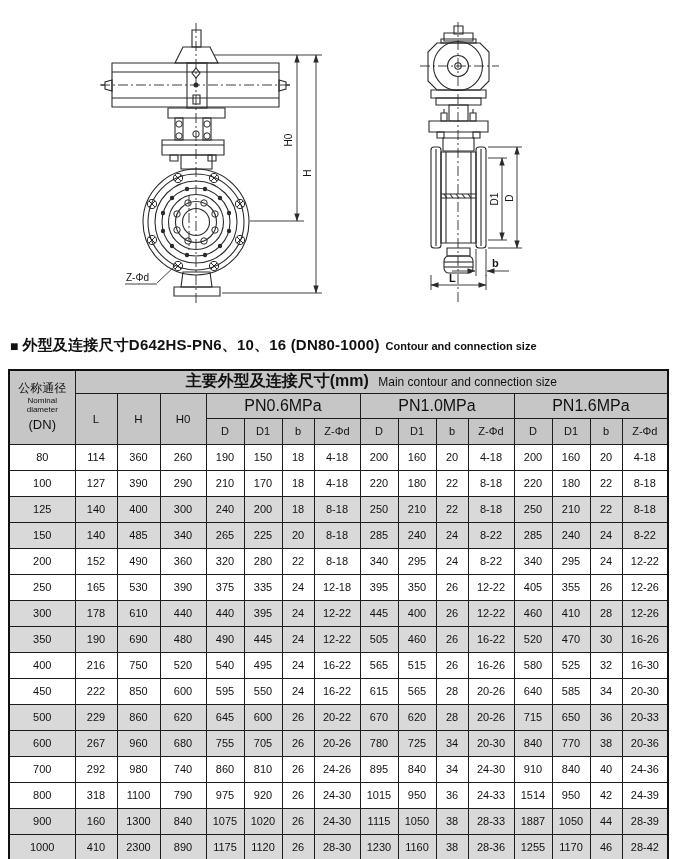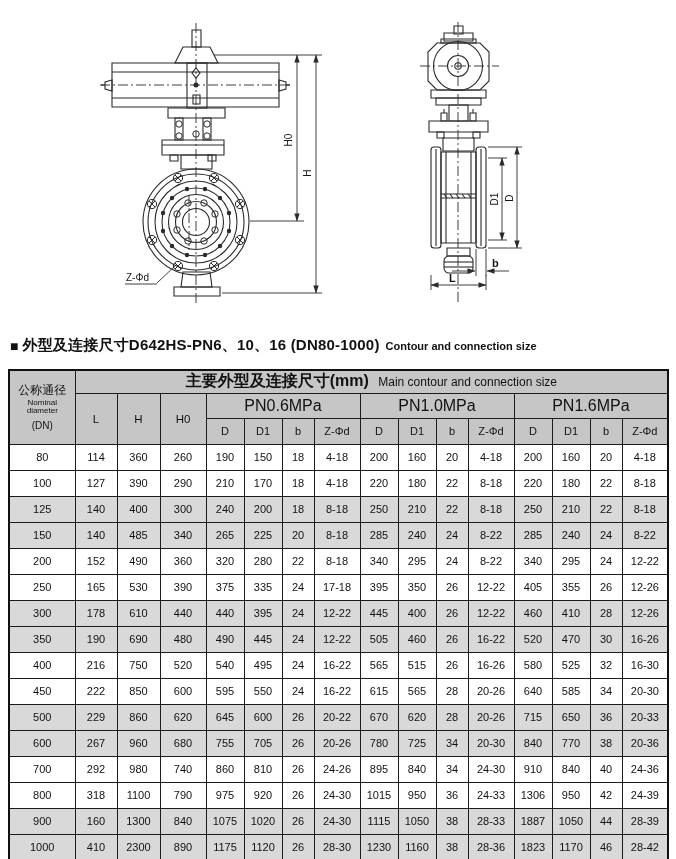--- a/index.html
+++ b/index.html
@@ -21,21 +21,21 @@
   
   .tblwrap{position:absolute;left:8px;top:369px;}
   .tbl{border-collapse:collapse;table-layout:fixed;width:660px;border:2px solid #111;}
   .tbl th,.tbl td{border:1px solid #1c1c1c;text-align:center;vertical-align:middle;padding:0;overflow:hidden;}
   .tbl thead th{background:var(--header-bg,#c6c6c6);font-weight:normal;}
   .tbl thead tr:nth-child(1){height:23px;}
   .tbl thead tr:nth-child(2){height:25px;}
   .tbl thead tr:nth-child(3){height:26px;}
   .c-zh{font-size:12px;font-weight:normal;line-height:1.15;}
   .c-en{font-size:8px;line-height:1.05;width:52px;margin:1px auto 4px;}
-  .c-unit{font-size:10px;line-height:1.1;}
+  .c-unit{font-size:13px;line-height:1.1;}
   .m-zh{font-size:16px;font-weight:bold;}
   .m-en{font-size:12px;margin-left:5px;}
   .hdim{font-size:11.5px;font-weight:bold;}
   .grp{font-size:16px;font-weight:bold;}
   .sub{font-size:11px;font-weight:bold;}
   .tbl tbody td{font-size:11px;height:25px;background:#fff;}
   .tbl tbody tr.shaded td{background:var(--shaded-bg,#d9d9d9);}
 </style>
 </head>
 <body>
@@ -353,21 +353,21 @@
             <td>12-22</td>
           </tr>
           <tr>
             <td>250</td>
             <td>165</td>
             <td>530</td>
             <td>390</td>
             <td>375</td>
             <td>335</td>
             <td>24</td>
-            <td>17-18</td>
+            <td>12-18</td>
             <td>395</td>
             <td>350</td>
             <td>26</td>
             <td>12-22</td>
             <td>405</td>
             <td>355</td>
             <td>26</td>
             <td>12-26</td>
           </tr>
           <tr class="shaded">
@@ -502,21 +502,21 @@
             <td>1100</td>
             <td>790</td>
             <td>975</td>
             <td>920</td>
             <td>26</td>
             <td>24-30</td>
             <td>1015</td>
             <td>950</td>
             <td>36</td>
             <td>24-33</td>
-            <td>1306</td>
+            <td>1514</td>
             <td>950</td>
             <td>42</td>
             <td>24-39</td>
           </tr>
           <tr class="shaded">
             <td>900</td>
             <td>160</td>
             <td>1300</td>
             <td>840</td>
             <td>1075</td>
@@ -538,21 +538,21 @@
             <td>2300</td>
             <td>890</td>
             <td>1175</td>
             <td>1120</td>
             <td>26</td>
             <td>28-30</td>
             <td>1230</td>
             <td>1160</td>
             <td>38</td>
             <td>28-36</td>
-            <td>1823</td>
+            <td>1255</td>
             <td>1170</td>
             <td>46</td>
             <td>28-42</td>
           </tr>
         </tbody>
     </table>
   </div>
 
 </div>
 

